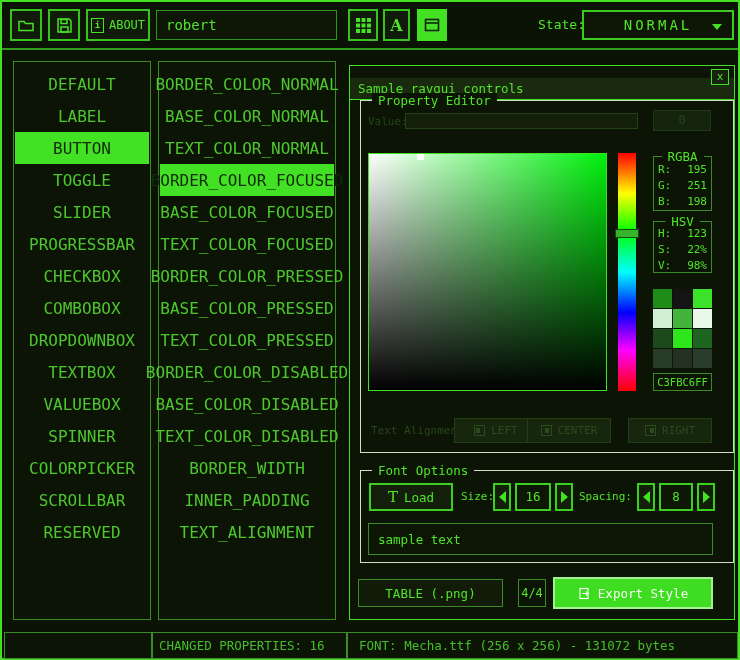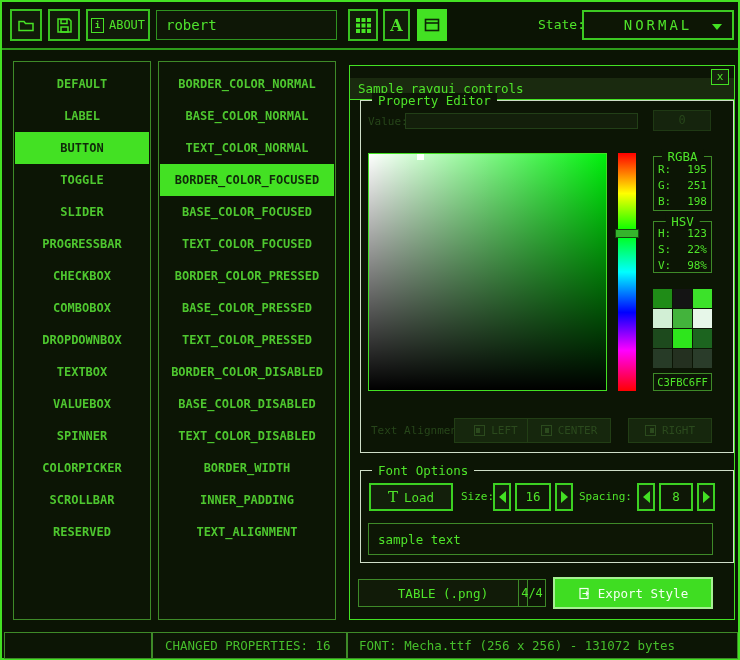--- a/index.html
+++ b/index.html
@@ -27,21 +27,21 @@
   .caret-down { position:absolute; right:10px; top:12px; width:0; height:0;
                 border-left:5px solid transparent; border-right:5px solid transparent;
                 border-top:6px solid #43E123; }
 
   
   .listbox { position:absolute; top:59px; height:559px; border:1px solid #3E8A28;
              background:#0C1505; padding-top:6px; }
   .list-left { left:11px;  width:138px; }
   .list-mid  { left:156px; width:178px; }
   .item { height:32px; display:flex; align-items:center; justify-content:center;
-          color:#4EC72F; font-size:12px; cursor:pointer; white-space:nowrap;font-weight:bold; }
+          color:#4EC72F; font-size:16px; cursor:pointer; white-space:nowrap; }
   .item.selected { background:#43E123; color:#10290A; margin:0 1px; }
 
   
   .window { position:absolute; left:347px; top:63px; width:386px; height:555px;
             border:1px solid #43E123; background:#0C1505; }
   .titlebar { position:absolute; left:0; top:12px; right:0; height:22px;
               background:#1A2A0F; border-bottom:1px solid #43E123;
               display:flex; align-items:center; padding-left:8px;
               color:#4FE42A; font-size:12.5px; }
   .close-btn { position:absolute; right:5px; top:3px; width:18px; height:16px;
@@ -108,38 +108,38 @@
   .tri-r { width:0; height:0; border-top:6px solid transparent;
            border-bottom:6px solid transparent; border-left:7px solid #43E123; }
   .spin-box { position:absolute; top:417px; width:36px; height:28px;
               border:2px solid #3CD122; color:#4FE42A; font-size:12.5px;
               text-align:center; line-height:24px; background:#0E1706; }
   .sample-textbox { position:absolute; left:18px; top:457px; width:345px; height:32px;
                     border:1px solid #3E8A28; color:#4FE42A; font-size:12.5px;
                     display:flex; align-items:center; padding-left:9px;
                     background:#0D1605; }
 
-  .table-combo { position:absolute; left:8px; top:513px; width:170px; height:28px;
+  .table-combo { position:absolute; left:8px; top:513px; width:145px; height:28px;
                  border:1px solid #3E8A28; background:#111B08; color:#4FE42A;
                  font-size:12.5px; display:flex; align-items:center;
                  justify-content:center; cursor:pointer; }
   .counter-box { position:absolute; left:168px; top:513px; width:28px; height:28px;
                  border:1px solid #3E8A28; color:#4FE42A; font-size:12px;
                  text-align:center; line-height:26px; }
   .export-btn { position:absolute; left:203px; top:511px; width:160px; height:32px;
                 background:#3FDD22; border:2px solid #A6F093; color:#F4FFF2;
                 font-size:12.5px; display:flex; align-items:center;
                 justify-content:center; gap:7px; cursor:pointer; }
 
   
   .status-cell { position:absolute; top:630px; height:27px; border:1px solid #3E8A28;
                  background:#0C1505; color:#46BE2B; font-size:12.5px;
                  display:flex; align-items:center; white-space:nowrap; }
   .sc1 { left:2px;   width:148px; }
-  .sc2 { left:150px; width:195px; padding-left:12px; }
+  .sc2 { left:150px; width:195px; padding-left:6px; }
   .sc3 { left:345px; width:391px; padding-left:11px; }
 
   svg { display:block; }
 </style>
 </head>
 <body>
 
 <div class="app">
 
   <div class="toolbar">

